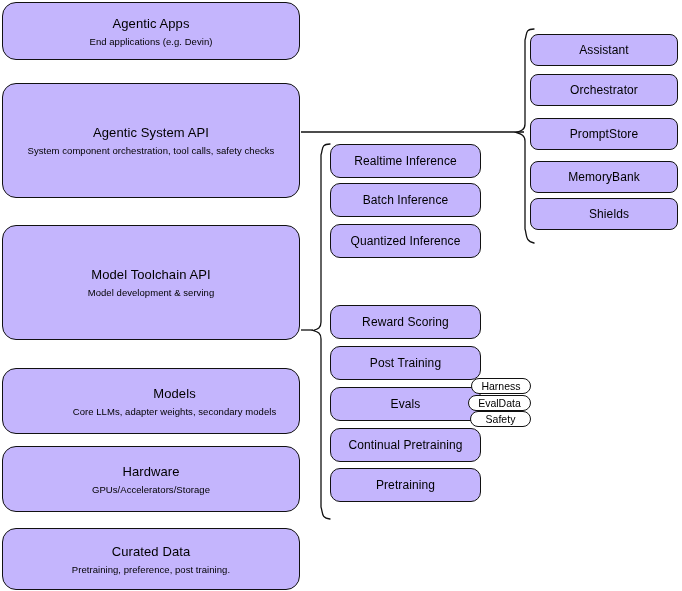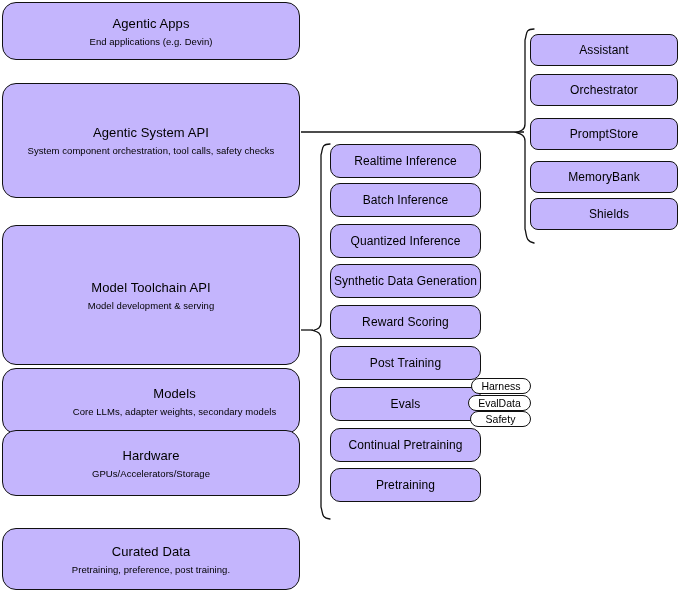--- a/index.html
+++ b/index.html
@@ -125,52 +125,49 @@
   <div class="box layer-box" style="top:2px;height:58px;">
     <div class="title">Agentic Apps</div>
     <div class="subtitle">End applications (e.g. Devin)</div>
   </div>
 
   <div class="box layer-box" style="top:83px;height:115px;">
     <div class="title">Agentic System API</div>
     <div class="subtitle">System component orchestration, tool calls, safety checks</div>
   </div>
 
-  <div class="box layer-box" style="top:225px;height:140px;">
+  <div class="box layer-box" style="top:225px;height:115px;">
     <div class="title">Model Toolchain API</div>
     <div class="subtitle">Model development &amp; serving</div>
   </div>
 
   <div class="box layer-box" style="top:368px;height:66px;padding-left:47px;">
     <div class="title">Models</div>
     <div class="subtitle">Core LLMs, adapter weights, secondary models</div>
   </div>
 
-  <div class="box layer-box" style="top:430px;height:66px;">
+  <div class="box layer-box" style="top:446px;height:66px;">
     <div class="title">Hardware</div>
     <div class="subtitle">GPUs/Accelerators/Storage</div>
   </div>
 
   <div class="box layer-box" style="top:528px;height:62px;">
     <div class="title">Curated Data</div>
     <div class="subtitle">Pretraining, preference, post training.</div>
   </div>
 
   <div class="box cap-box" style="top:144px;">
     <div class="title">Realtime Inference</div>
   </div>
   <div class="box cap-box" style="top:183px;">
     <div class="title">Batch Inference</div>
   </div>
   <div class="box cap-box" style="top:224px;">
     <div class="title">Quantized Inference</div>
   </div>
-  <div class="box cap-box" style="top:264px;">
-    <div class="title">Synthetic Data Generation</div>
-  </div>
   <div class="box cap-box" style="top:305px;">
     <div class="title">Reward Scoring</div>
   </div>
   <div class="box cap-box" style="top:346px;">
     <div class="title">Post Training</div>
   </div>
   <div class="box cap-box" style="top:387px;">
     <div class="title">Evals</div>
   </div>
   <div class="box cap-box" style="top:428px;">

